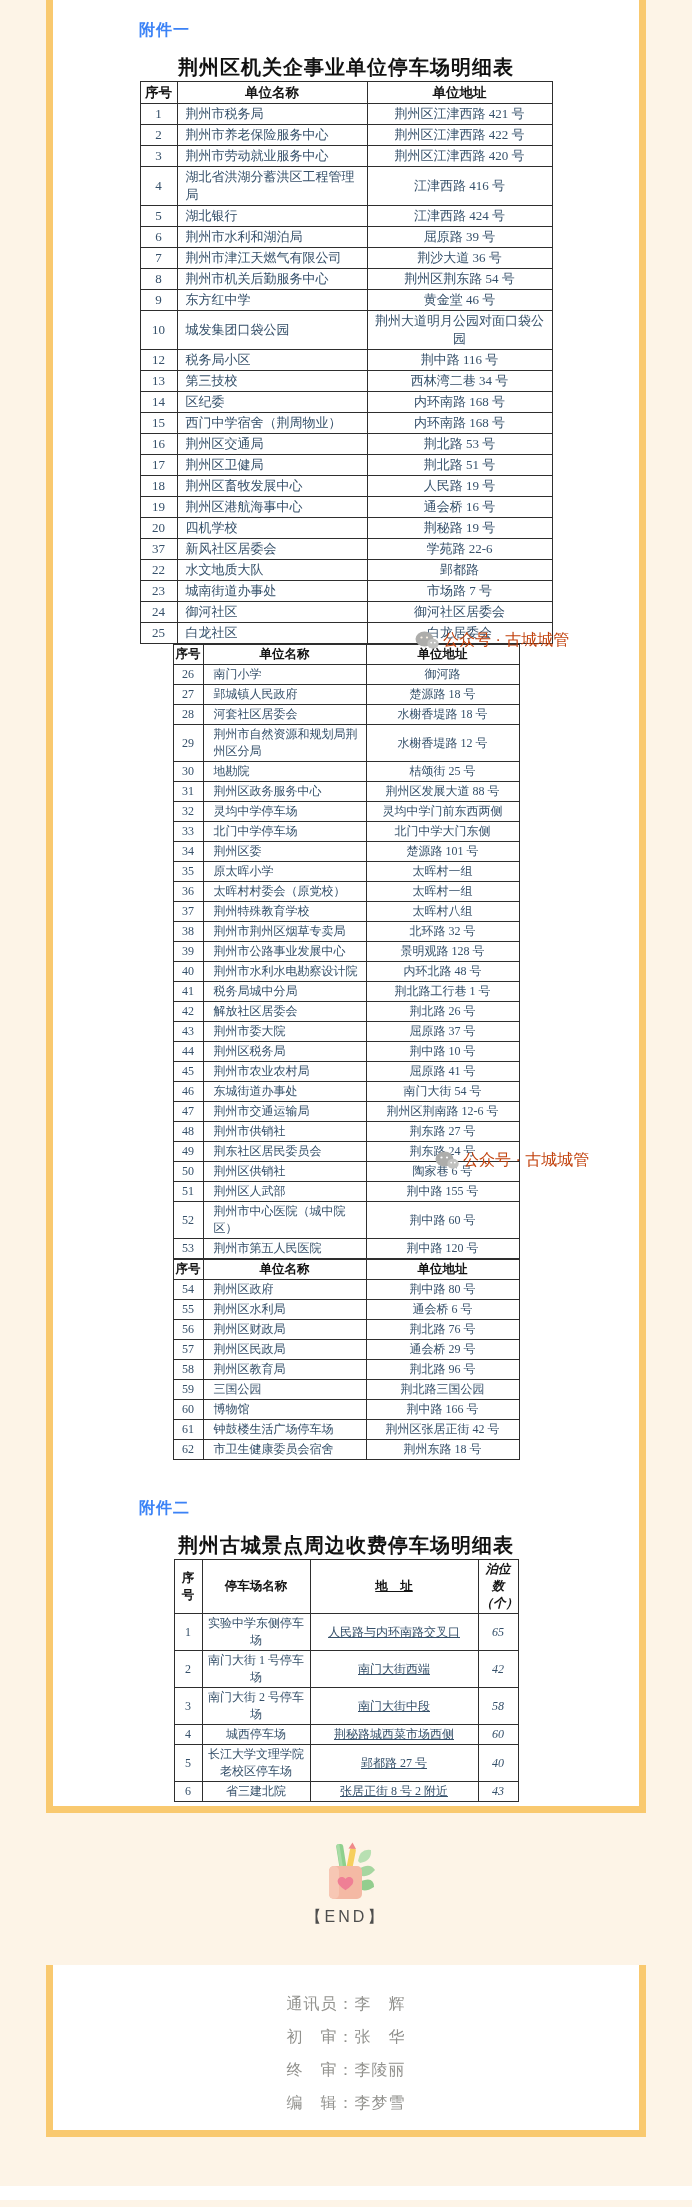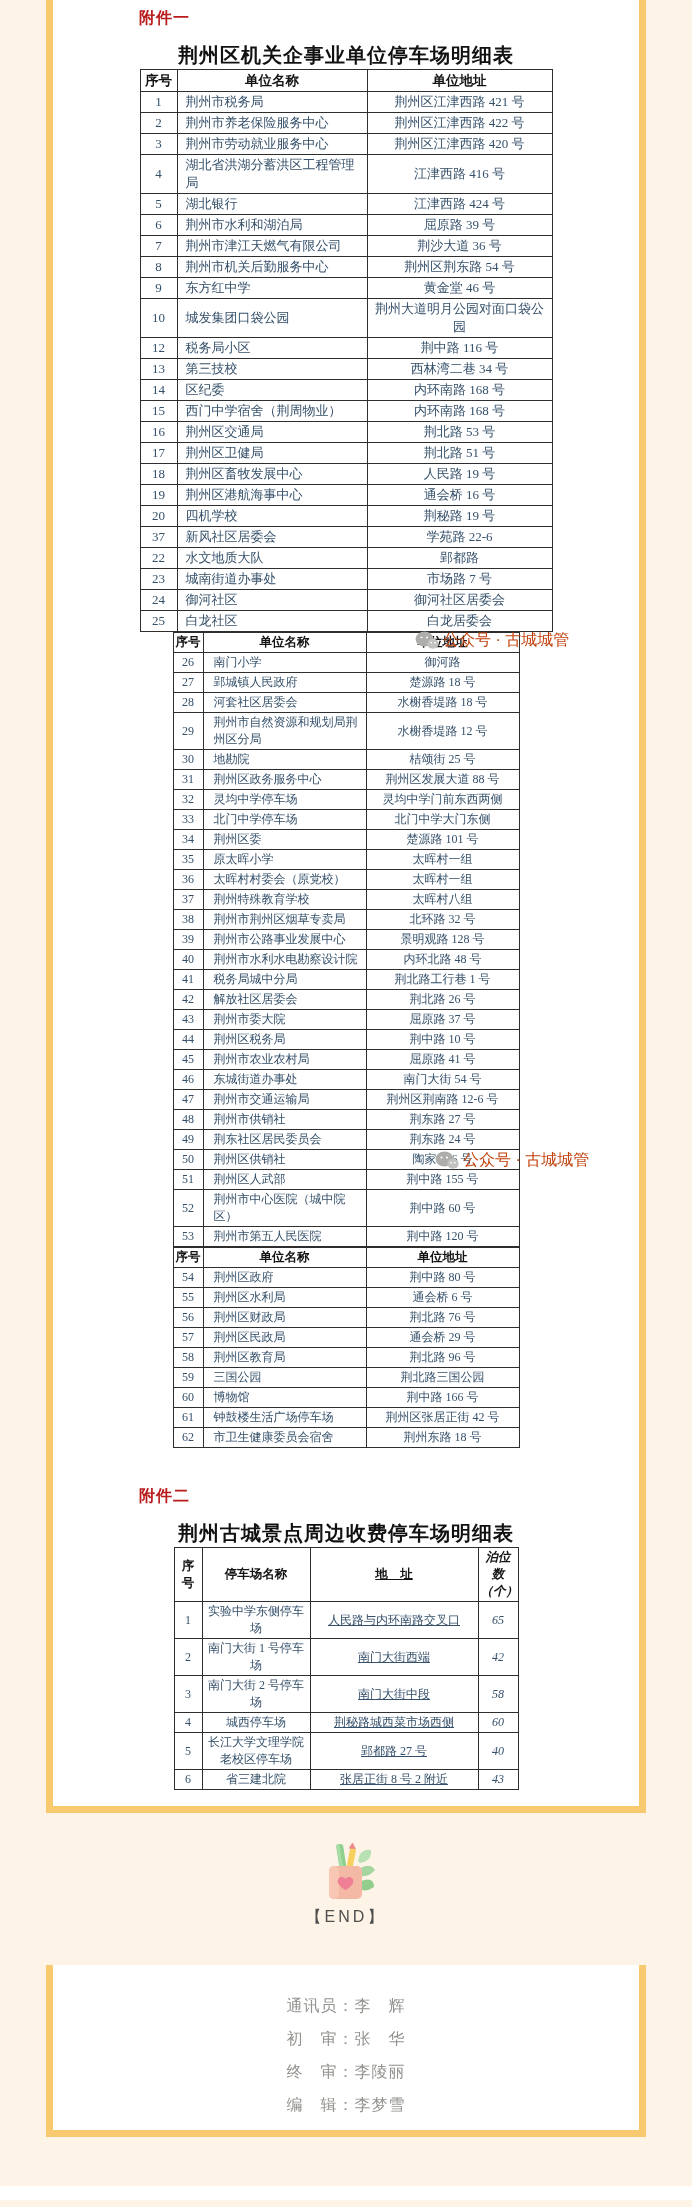--- a/index.html
+++ b/index.html
@@ -16,22 +16,22 @@
     border-left:7px solid #f9c96f;
     border-right:7px solid #f9c96f;
     box-sizing:border-box;
     width:600px;
     position:relative;
   }
   .card1{height:1813px;border-bottom:7px solid #f9c96f;overflow:hidden;padding-top:8px;}
   .card2{height:172px;border-bottom:7px solid #f9c96f;overflow:hidden;}
   
   .attach-label{
-    font-weight:bold;color:#b91c1c;font-size:16px;
-    margin:0 0 0 86px;letter-spacing:1px;
+    font-weight:bold;color:#3b82f6;font-size:16px;
+    margin:12px 0 0 86px;letter-spacing:1px;
   }
   .doc-title{
     text-align:center;font-weight:bold;color:#111;
     font-size:20px;letter-spacing:1px;margin-top:13px;
   }
   
   table.doc-table{
     border-collapse:collapse;margin:0 auto;color:#35506a;
     table-layout:fixed;
   }
@@ -80,21 +80,21 @@
   }
   .end-icon{display:block;margin:0 auto;padding-top:26px;}
   .end-label{
     color:#4e4e4e;font-size:16px;letter-spacing:3px;margin-top:4px;
     font-family:"Liberation Sans","DejaVu Sans",sans-serif;
   }
   
   .credits{
     width:fit-content;margin:0 auto;padding-top:24px;
     color:#92928e;font-size:16px;line-height:33px;
-    font-family:Liberation Sans, sans-serif;
+    font-family:Liberation Mono, monospace;
     text-align:right;letter-spacing:1px;
   }
   .strip-cream{height:49px;background:#fdf4e7;}
   .strip-white{height:14px;background:#ffffff;}
 </style>
 </head>
 <body>
 
 <div class="page">
 

